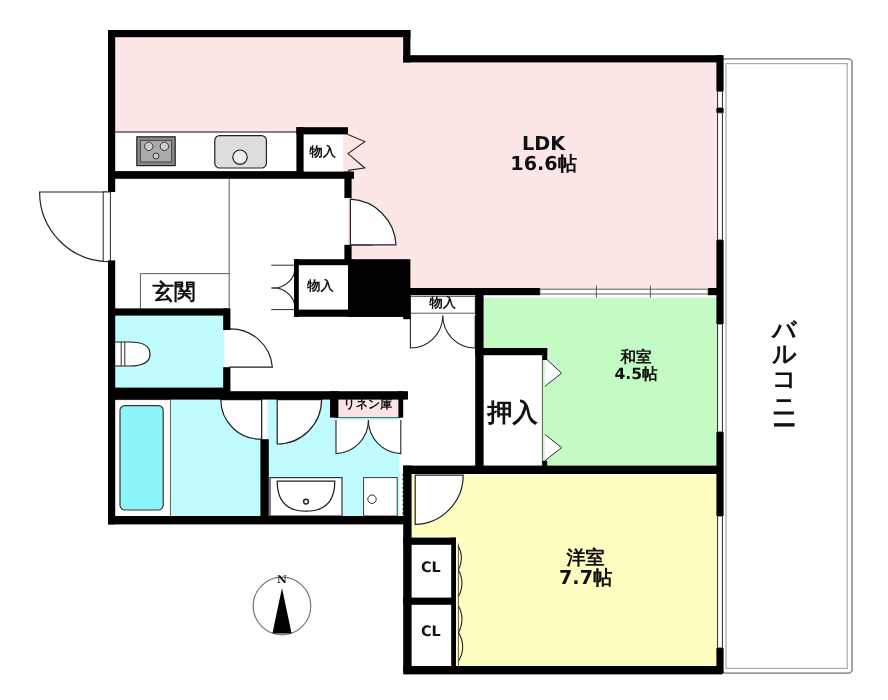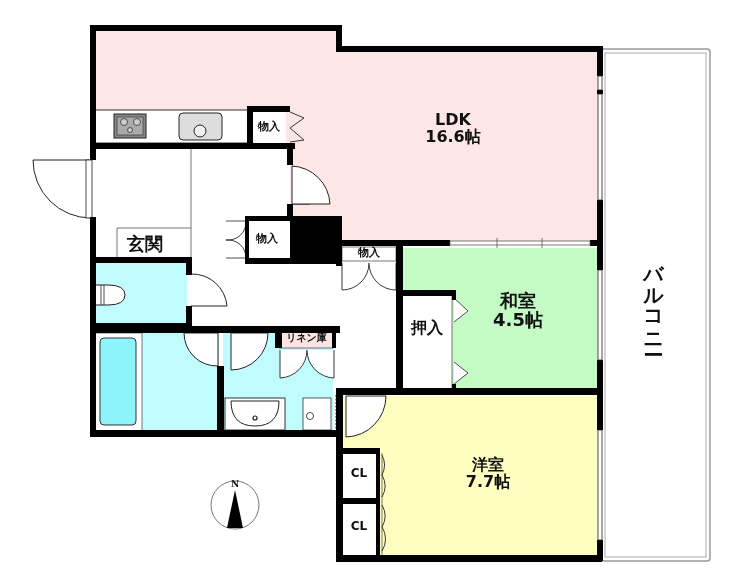--- a/index.html
+++ b/index.html
@@ -162,30 +162,30 @@
 
   <circle cx="235" cy="505" r="24" fill="#fff" stroke="#777" stroke-width="1"></circle>
   <polygon points="235,490 227,528 243,528" fill="#000"></polygon>
 </svg>
 
 <div class="label" style="left:408px;top:112px;width:90px;font-size:16px;">
   <div>LDK</div>
   <div>16.6帖</div>
 </div>
 <div class="label" style="left:115px;top:190px;width:60px;font-size:18px;margin-top:45px;">玄関</div>
-<div class="label" style="left:478px;top:292px;width:80px;font-size:18px;">
+<div class="label" style="left:490px;top:292px;width:80px;font-size:13px;">
   <div>和室</div>
   <div>4.5帖</div>
 </div>
 <div class="label" style="left:448px;top:457px;width:80px;font-size:16px;">
   <div>洋室</div>
   <div>7.7帖</div>
 </div>
 <div class="label" style="left:640px;top:252px;width:24px;font-size:20px;writing-mode:vertical-rl;text-orientation:upright;letter-spacing:0px;">バルコニー</div>
 
 <div class="label" style="left:252px;top:121px;width:34px;font-size:11px;">物入</div>
 <div class="label" style="left:249px;top:233px;width:36px;font-size:11px;">物入</div>
 <div class="label" style="left:342px;top:247px;width:54px;font-size:11px;">物入</div>
-<div class="label" style="left:402px;top:320px;width:50px;font-size:16px;">押入</div>
+<div class="label" style="left:402px;top:333px;width:50px;font-size:21px;">押入</div>
 <div class="label" style="left:279px;top:333px;width:55px;font-size:10px;">リネン庫</div>
 <div class="label" style="left:342px;top:467px;width:34px;font-size:12px;">CL</div>
 <div class="label" style="left:342px;top:520px;width:34px;font-size:12px;">CL</div>
 <div class="label" style="left:229px;top:480px;width:12px;font-size:9px;font-family:'DejaVu Serif',serif;">N</div>
 
 </body></html>

